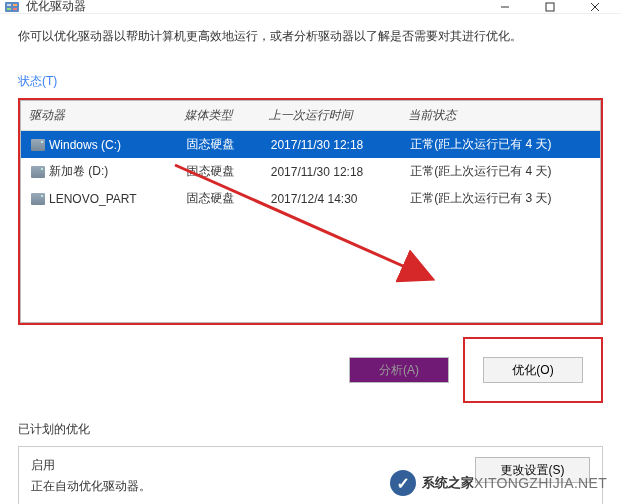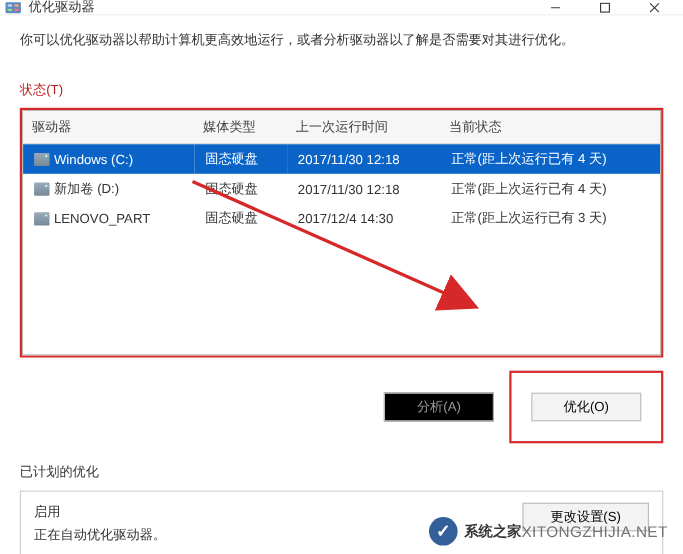--- a/index.html
+++ b/index.html
@@ -3,34 +3,34 @@
   <meta charset="utf-8">
   <style>
     * { margin: 0; padding: 0; box-sizing: border-box; font-family: "Microsoft YaHei", SimSun, sans-serif; font-size: 12px; }
     body { width: 621px; height: 504px; background: #fff; position: relative; overflow: hidden; }
     .titlebar { display: flex; align-items: center; height: 14px; padding: 0 4px; background: #fff; border-bottom: 1px solid #eee; }
     .title-icon { width: 16px; height: 16px; margin-right: 6px; display: inline-flex; align-items: center; justify-content: center; }
     .title-text { flex: 1; font-size: 12px; color: #333; }
     .title-btns { display: flex; }
     .title-btn { width: 45px; height: 28px; display: flex; align-items: center; justify-content: center; color: #333; cursor: pointer; }
     .desc { padding: 14px 18px; color: #333; }
-    .section-label { padding: 14px 18px 4px 18px; color: #b91c1c; }
+    .section-label { padding: 14px 18px 4px 18px; color: #3b82f6; }
     .drives-wrap { margin: 4px 18px 0 18px; border: 2px solid #d62828; padding: 0; }
     .drives-inner { border: 1px solid #bbb; background: #fff; }
     table { width: 100%; border-collapse: collapse; }
-    thead th { text-align: left; font-weight: normal; padding: 6px 8px; border-bottom: 1px solid #ddd; background: #f6f6f6; color: #444; }
+    thead th { text-align: left; font-weight: normal; padding: 6px 8px; border-bottom: 1px solid #ddd; background: #f6f6f6; color: #444; font-style: italic; }
     tbody td { padding: 5px 10px; color: #333; }
     .drive-icon { width: 14px; height: 12px; display: inline-block; vertical-align: middle; margin-right: 4px; background: linear-gradient(#9ab, #789); border-radius: 1px; position: relative; }
     .drive-icon::after { content: ''; position: absolute; right: 2px; top: 2px; width: 2px; height: 2px; background: #cfe; border-radius: 50%; }
     tr.selected { background: #0a64c8; color: #fff; }
     tr.selected td { color: #fff; }
     .row-space { height: 110px; }
     .btn-row { display: flex; justify-content: flex-end; gap: 14px; margin: 12px 18px 0 0; align-items: center; }
     .btn { min-width: 100px; height: 26px; border: 1px solid #bbb; background: #f3f3f3; cursor: pointer; font-size: 12px; }
-    .btn:disabled { color: #9a9a9a; background: #000000; cursor: default; }
+    .btn:disabled { color: #9a9a9a; background: #701a75; cursor: default; }
     .btn-highlight-box { border: 2px solid #d62828; padding: 18px; display: inline-flex; }
     .sched-label { padding: 18px 18px 4px 18px; color: #333; }
     .sched-box { margin: 4px 18px 0 18px; border: 1px solid #ccc; padding: 10px 12px; display: flex; justify-content: space-between; align-items: flex-start; min-height: 70px; }
     .sched-left .line { margin-bottom: 4px; color: #333; }
     .sched-title { font-weight: normal; color: #333; }
     .watermark { position: absolute; right: 14px; bottom: 8px; display: flex; align-items: center; gap: 6px; opacity: 0.9; }
     .wm-badge { width: 26px; height: 26px; border-radius: 50%; background: #1e4f8f; display: flex; align-items: center; justify-content: center; color: #fff; font-size: 16px; font-weight: bold; }
     .wm-text { display: flex; flex-direction: row; line-height: 1; }
     .wm-cn { font-size: 13px; font-weight: bold; color: #222; }
     .wm-en { font-size: 14px; color: #666; letter-spacing: 0.3px; }

